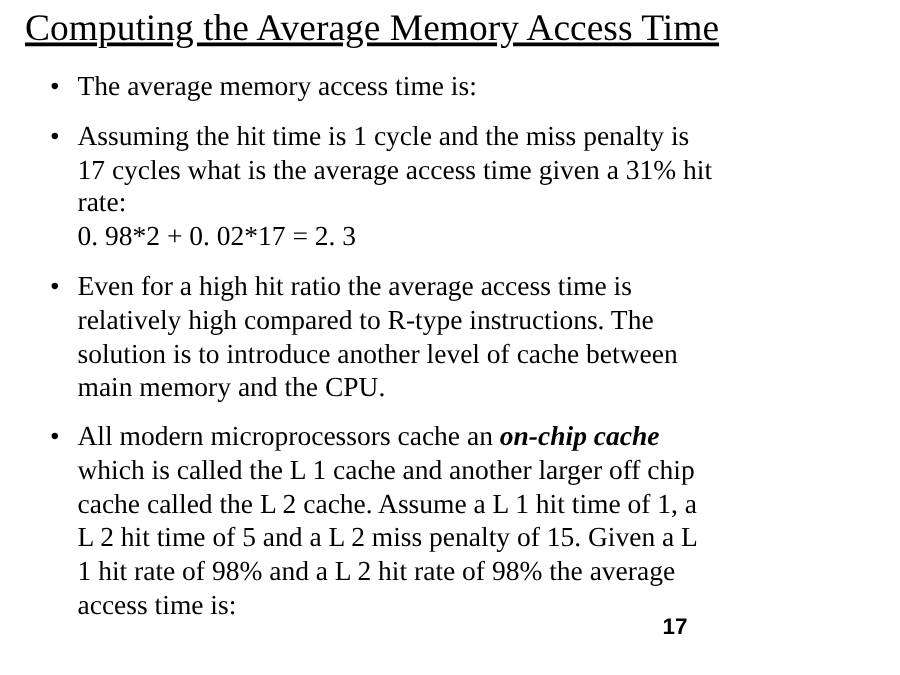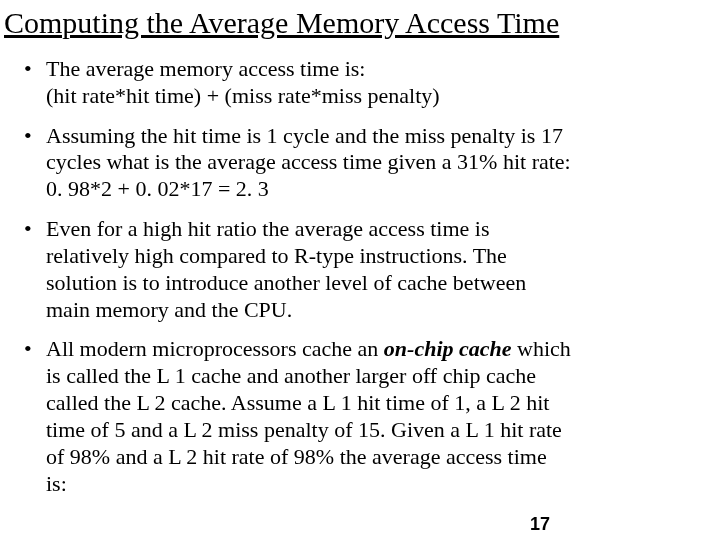--- a/index.html
+++ b/index.html
@@ -9,21 +9,21 @@
     height: 540px;
     background: #ffffff;
     font-family: "Times New Roman", Times, serif;
     color: #000000;
     overflow: hidden;
   }
   .slide {
     box-sizing: border-box;
     width: 600px;
     height: 540px;
-    padding: 6px 20px 10px 4px;
+    padding: 6px 20px 10px 20px;
     position: relative;
   }
   .title {
     font-size: 30px;
     text-decoration: underline;
     margin: 0 0 16px 0;
     font-weight: normal;
   }
   ul.bullets {
     list-style: none;
@@ -40,21 +40,21 @@
   ul.bullets > li::before {
     content: "•";
     position: absolute;
     left: 0;
     top: 0;
     font-size: 22px;
   }
   .page-number {
     position: absolute;
     right: 50px;
-    bottom: 5px;
+    bottom: 28px;
     font-family: Arial, Helvetica, sans-serif;
     font-size: 18px;
     font-weight: bold;
   }
   .em-bi {
     font-weight: bold;
     font-style: italic;
   }
   .sub {
     display: block;
@@ -64,21 +64,20 @@
 <body>
 
 <div class="slide">
 
   <h1 class="title">Computing the Average Memory Access Time</h1>
 
   <ul class="bullets">
 
     <li>
       <span class="sub">The average memory access time is:</span>
-      <span class="sub">(hit rate*hit time) + (miss rate*miss penalty)</span>
     </li>
 
     <li>
       <span class="sub">Assuming the hit time is 1 cycle and the miss penalty is 17 cycles what is the average access time given a 31% hit rate:</span>
       <span class="sub">0. 98*2 + 0. 02*17 = 2. 3</span>
     </li>
 
     <li>
       <span class="sub">Even for a high hit ratio the average access time is relatively high compared to R-type instructions. The solution is to introduce another level of cache between main memory and the CPU.</span>
     </li>

